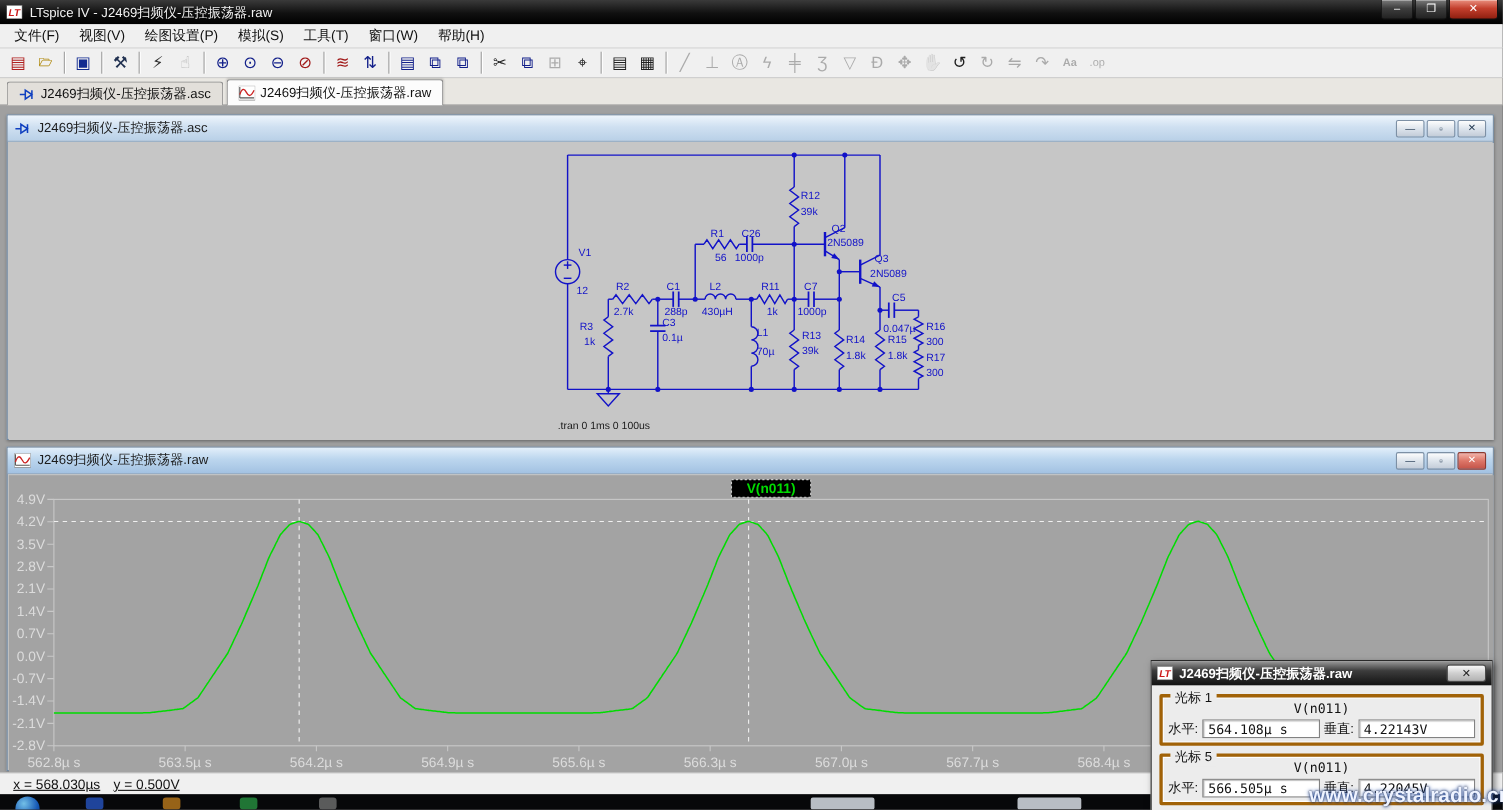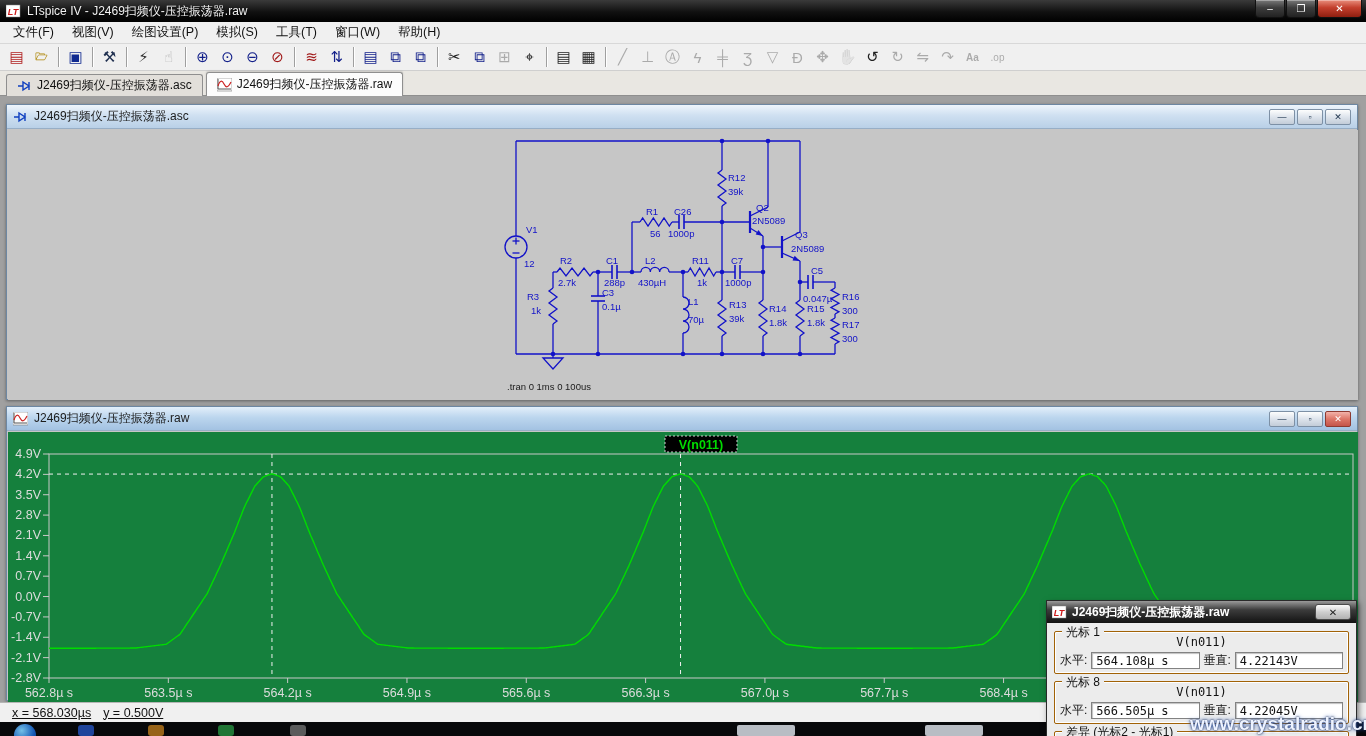--- a/index.html
+++ b/index.html
@@ -47,32 +47,32 @@
     background:linear-gradient(180deg,#eef5fc,#cfe0f1 45%,#b9d0e7); border-bottom:1px solid #97aec6;
     font-size:12px; color:#1c1c1c; }
   .cw-titlebar.active { background:linear-gradient(180deg,#e3effa,#bcd6ee 45%,#a3c2e2); }
   .cw-buttons { margin-left:auto; display:flex; gap:2px; }
   .cw-btn { width:26px; height:16px; border:1px solid #7c8fa0; border:1px solid #7d90a5; border-radius:2px;
     background:linear-gradient(180deg,#fdfdfd,#dde4ec 50%,#c3ccd8); font-size:9px; color:#243a52;
     display:flex; align-items:center; justify-content:center; }
   .cw-btn.close-active { background:linear-gradient(180deg,#f2b3aa,#dd7668 50%,#c4544a); color:#fff; border-color:#8d3a31; }
 
   .schem-body { position:absolute; left:1px; top:25px; width:1350px; height:270px; background:#c6c6c6; }
-  .plot-body  { position:absolute; left:1px; top:25px; width:1350px; height:270px; background:#15803d; }
+  .plot-body  { position:absolute; left:1px; top:25px; width:1350px; height:270px; background:#a3a3a3; }
 
   
   .dialog { position:absolute; left:1046px; top:504px; width:311px; height:187px;
     background:#ececec; border:1px solid #2a2a2a; box-shadow:2px 3px 6px rgba(0,0,0,.5); z-index:30; }
   .dlg-title { height:22px; background:linear-gradient(180deg,#9a9a9a,#3c3c3c 40%,#121212);
     display:flex; align-items:center; gap:5px; padding:0 5px; color:#fff; font-size:12px; font-weight:bold; }
   .dlg-close { margin-left:auto; width:36px; height:16px; border:1px solid #4a4a4a; border-radius:3px;
     background:linear-gradient(180deg,#fafafa,#cfcfcf 50%,#b2b2b2); color:#222; font-weight:bold; font-size:10px;
     display:flex; align-items:center; justify-content:center; }
   .dlg-body { position:relative; padding:8px 7px 3px 7px; }
-  .group { position:relative; border:1px solid #a16207; border-radius:2px; margin-bottom:7px; padding:3px 5px 4px 5px;
+  .group { position:relative; border:3px solid #a16207; border-radius:2px; margin-bottom:7px; padding:3px 5px 4px 5px;
     box-shadow:inset 0 0 0 1px #fff; }
   .group-label { position:absolute; top:-8px; left:7px; background:#ececec; padding:0 4px; font-size:12px; color:#111; }
   .sig-line { text-align:center; font-family:"DejaVu Sans Mono",monospace; font-size:12px; color:#111; height:15px; }
   .frow { display:flex; align-items:center; gap:4px; margin-top:2px; }
   .flabel { font-size:12px; color:#111; white-space:nowrap; }
   .fval { flex:1; background:#fff; border:1px solid #828282; box-shadow:inset 1px 1px 1px rgba(0,0,0,.25);
     font-family:"DejaVu Sans Mono",monospace; font-size:12px; color:#111; padding:0 4px; height:17px; line-height:16px;
     overflow:hidden; white-space:nowrap; }
 
   
@@ -498,21 +498,21 @@
             <div class="group-label">光标 1</div>
             <div class="sig-line">V(n011)</div>
             <div class="frow">
               <span class="flabel">水平:</span>
               <div class="fval">564.108µ s</div>
               <span class="flabel">垂直:</span>
               <div class="fval">4.22143V</div>
             </div>
           </div>
           <div class="group">
-            <div class="group-label">光标 8</div>
+            <div class="group-label">光标 5</div>
             <div class="sig-line">V(n011)</div>
             <div class="frow">
               <span class="flabel">水平:</span>
               <div class="fval">566.505µ s</div>
               <span class="flabel">垂直:</span>
               <div class="fval">4.22045V</div>
             </div>
           </div>
           <div class="group">
             <div class="group-label">差异 (光标2 - 光标1)</div>

